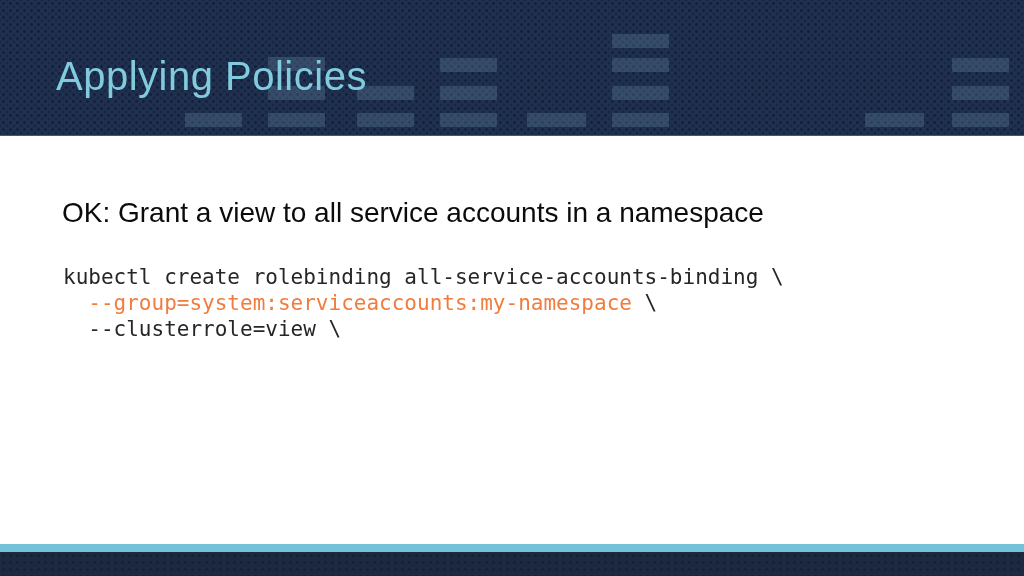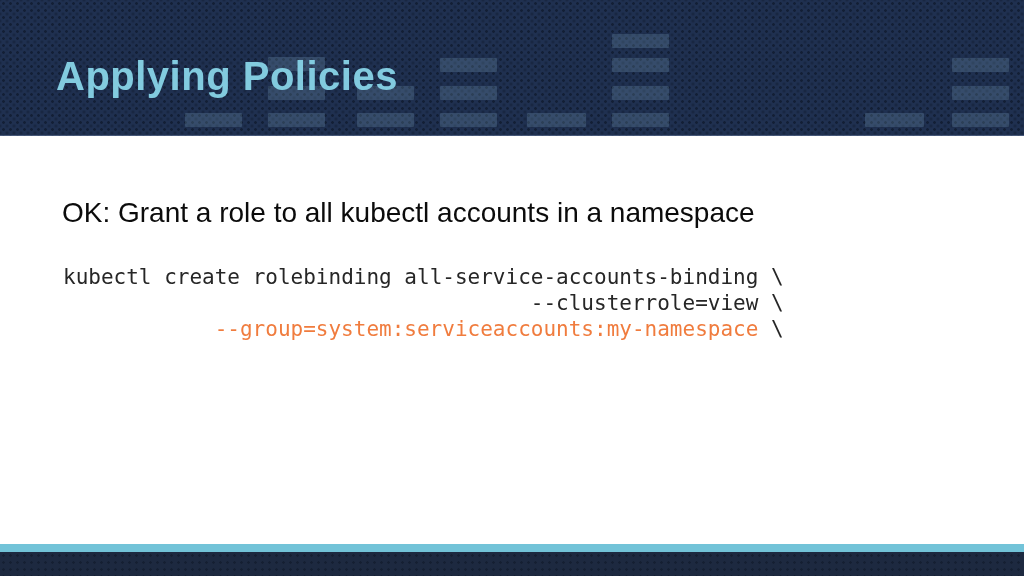--- a/index.html
+++ b/index.html
@@ -30,21 +30,21 @@
   .decor-layer { position: absolute; inset: 0; }
   .decor-block {
     position: absolute;
     border-radius: 1px;
   }
   .slide-title {
     position: absolute;
     left: 56px;
     top: 53px;
     font-size: 40px;
-    font-weight: bold;
+    font-weight: normal;
     line-height: 46px;
     letter-spacing: 0.5px;
     z-index: 2;
   }
 
   
   .body-heading {
     position: absolute;
     left: 62px;
     top: 196px;
@@ -52,21 +52,20 @@
     line-height: 33px;
     color: #0b0b0b;
   }
   .code-block {
     position: absolute;
     left: 63px;
     top: 264px;
     font-family: "DejaVu Sans Mono", monospace;
     font-size: 21px;
     line-height: 26px;
-    text-align: right;
   }
   .code-line { white-space: pre; }
 
   
   .footer-accent-bar {
     position: absolute;
     left: 0; top: 544px;
     width: 1024px; height: 8px;
   }
   .footer-bar {
@@ -100,24 +99,24 @@
         <div class="decor-block" style="left: 357px; top: 113px; width: 57px; height: 14px; background: rgba(137, 176, 205, 0.22);"></div>
         <div class="decor-block" style="left: 440px; top: 113px; width: 57px; height: 14px; background: rgba(137, 176, 205, 0.22);"></div>
         <div class="decor-block" style="left: 527px; top: 113px; width: 59px; height: 14px; background: rgba(137, 176, 205, 0.22);"></div>
         <div class="decor-block" style="left: 612px; top: 113px; width: 57px; height: 14px; background: rgba(137, 176, 205, 0.22);"></div>
         <div class="decor-block" style="left: 865px; top: 113px; width: 59px; height: 14px; background: rgba(137, 176, 205, 0.22);"></div>
         <div class="decor-block" style="left: 952px; top: 113px; width: 57px; height: 14px; background: rgba(137, 176, 205, 0.22);"></div>
       </div>
     <div class="slide-title" style="color: rgb(130, 203, 223);">Applying Policies</div>
   </div>
 
-  <div class="body-heading">OK: Grant a role to all kubectl accounts in a namespace</div>
+  <div class="body-heading">OK: Grant a view to all service accounts in a namespace</div>
 
   <div class="code-block">
       <div class="code-line"><span style="color: rgb(38, 38, 38);">kubectl create rolebinding all-service-accounts-binding \</span></div>
+      <div class="code-line"><span style="color: rgb(240, 124, 62);">  --group=system:serviceaccounts:my-namespace</span><span style="color: rgb(38, 38, 38);"> \</span></div>
       <div class="code-line"><span style="color: rgb(38, 38, 38);">  --clusterrole=view \</span></div>
-      <div class="code-line"><span style="color: rgb(240, 124, 62);">  --group=system:serviceaccounts:my-namespace</span><span style="color: rgb(38, 38, 38);"> \</span></div>
     </div>
 
   <div class="footer-accent-bar" style="background: rgb(114, 195, 216);"></div>
   <div class="footer-bar" style="background-color: rgb(29, 41, 64);"></div>
 
 </div>
 
 </body></html>

